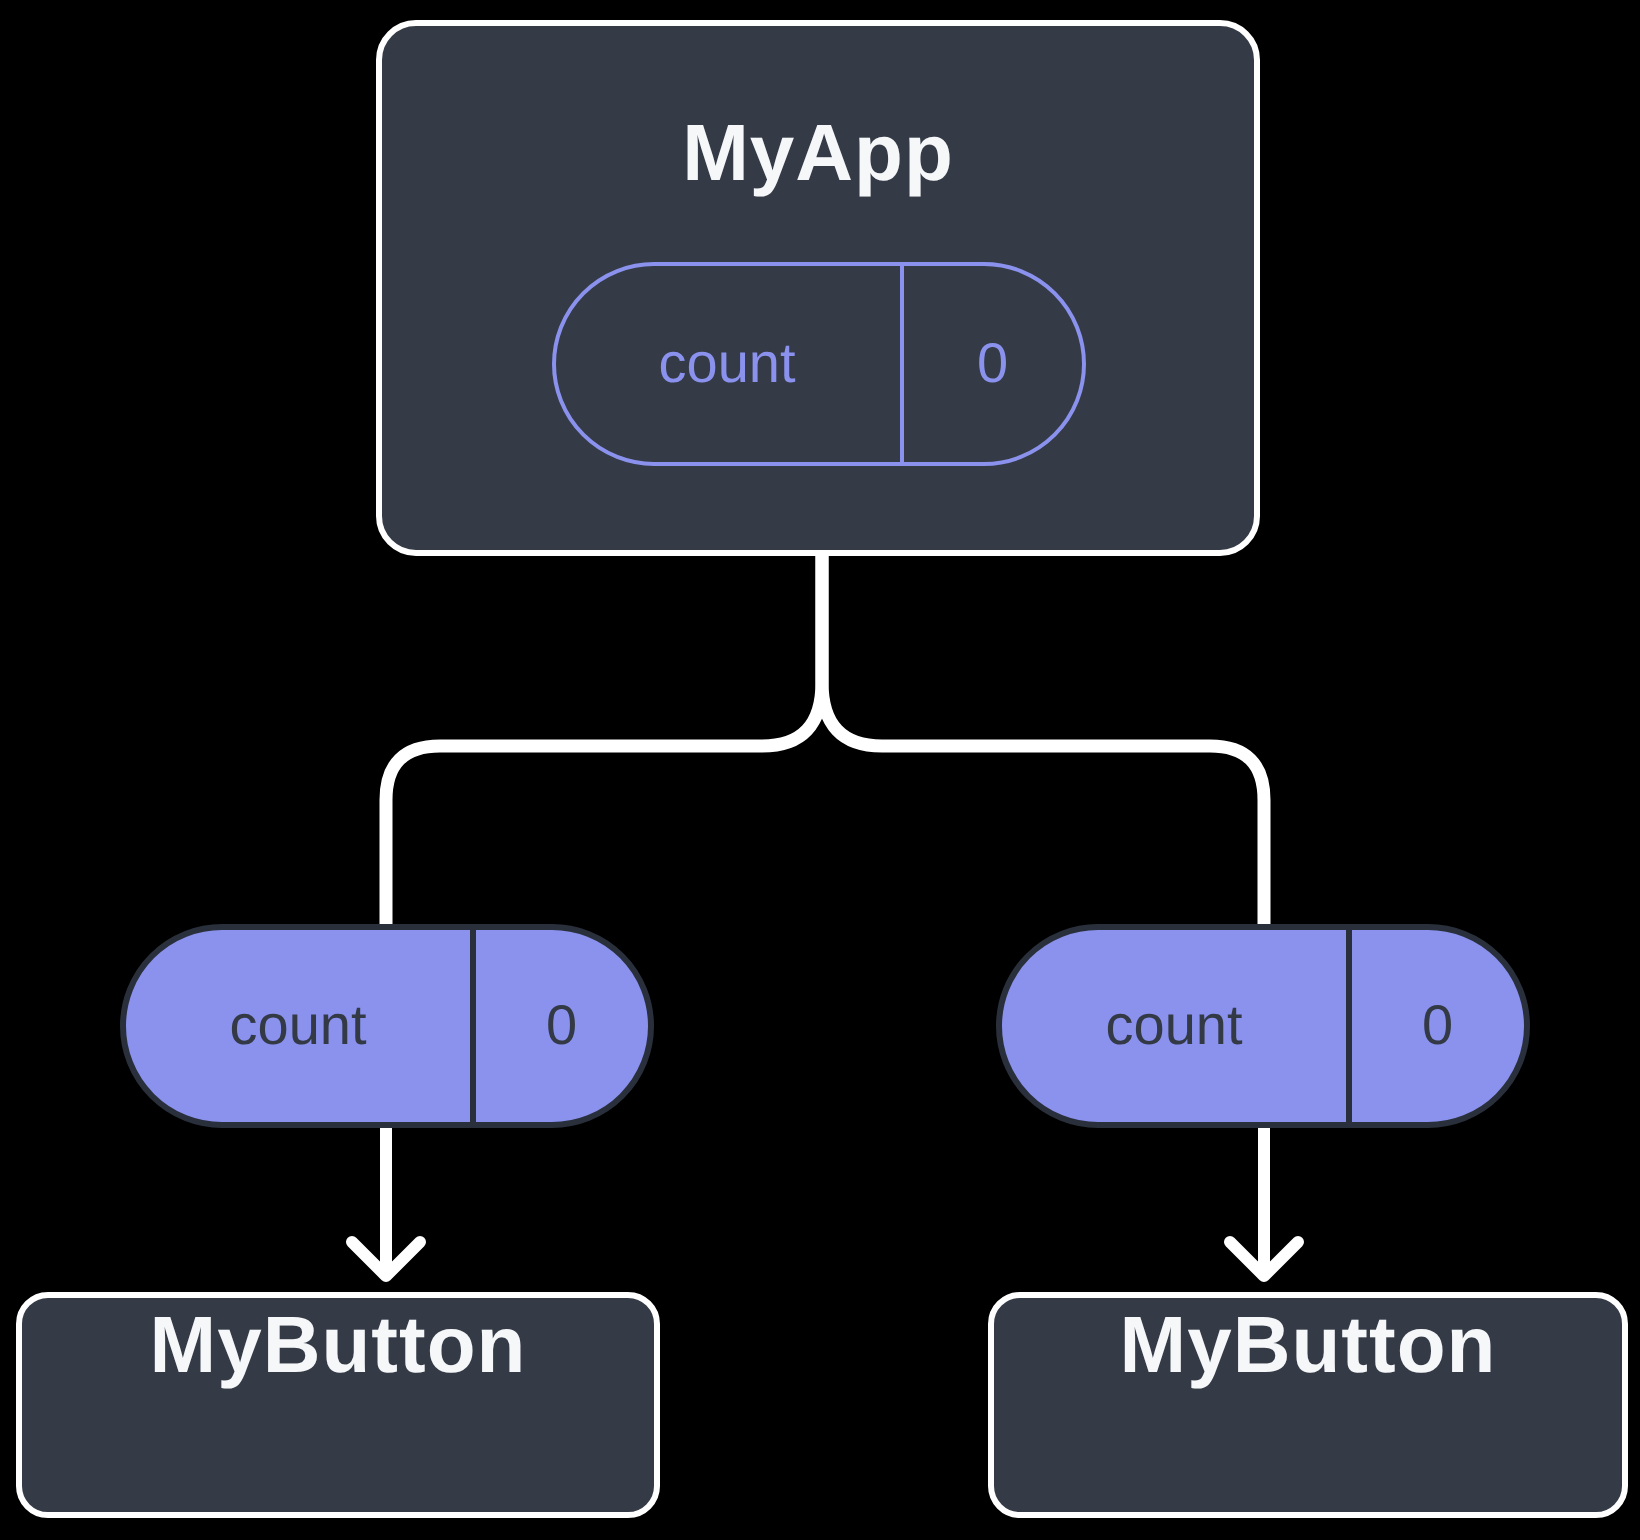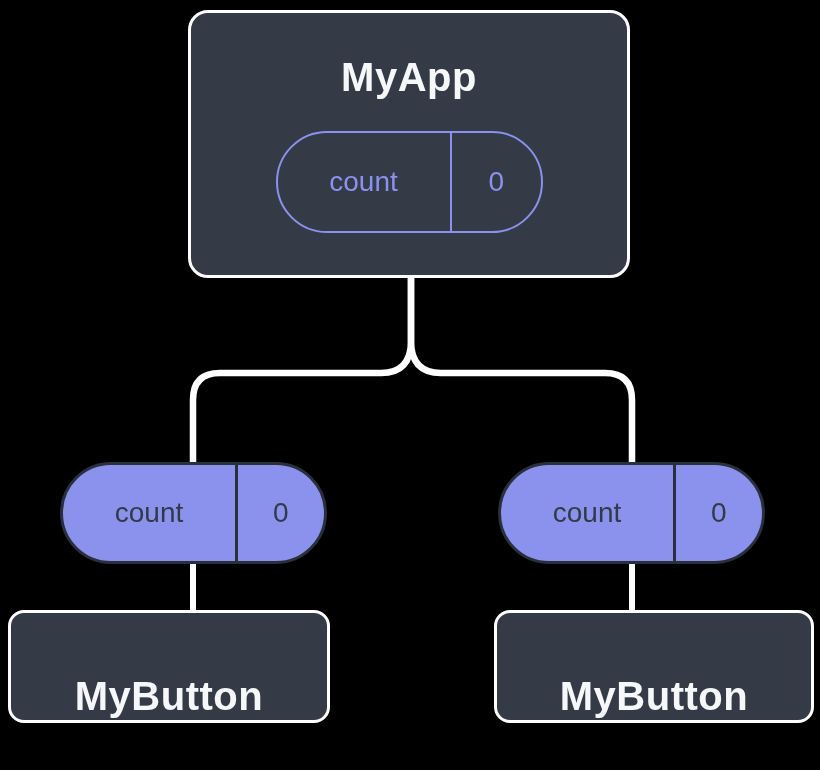--- a/index.html
+++ b/index.html
@@ -59,24 +59,24 @@
     padding-top: 40px;
   }
   .node-title {
     color: #F6F7F9;
     font-size: 40px;
     font-weight: 600;
     line-height: 48px;
     letter-spacing: 0.5px;
   }
   .node-leaf {
-    top: 610px;
+    top: 646px;
     border-radius: 16px;
     display: flex;
-    align-items: flex-end;
+    align-items: flex-start;
     justify-content: center;
   }
   .node-leaf-left {
     left: 8px;
     width: 322px;
     height: 113px;
   }
   .node-leaf-right {
     left: 494px;
     width: 320px;

